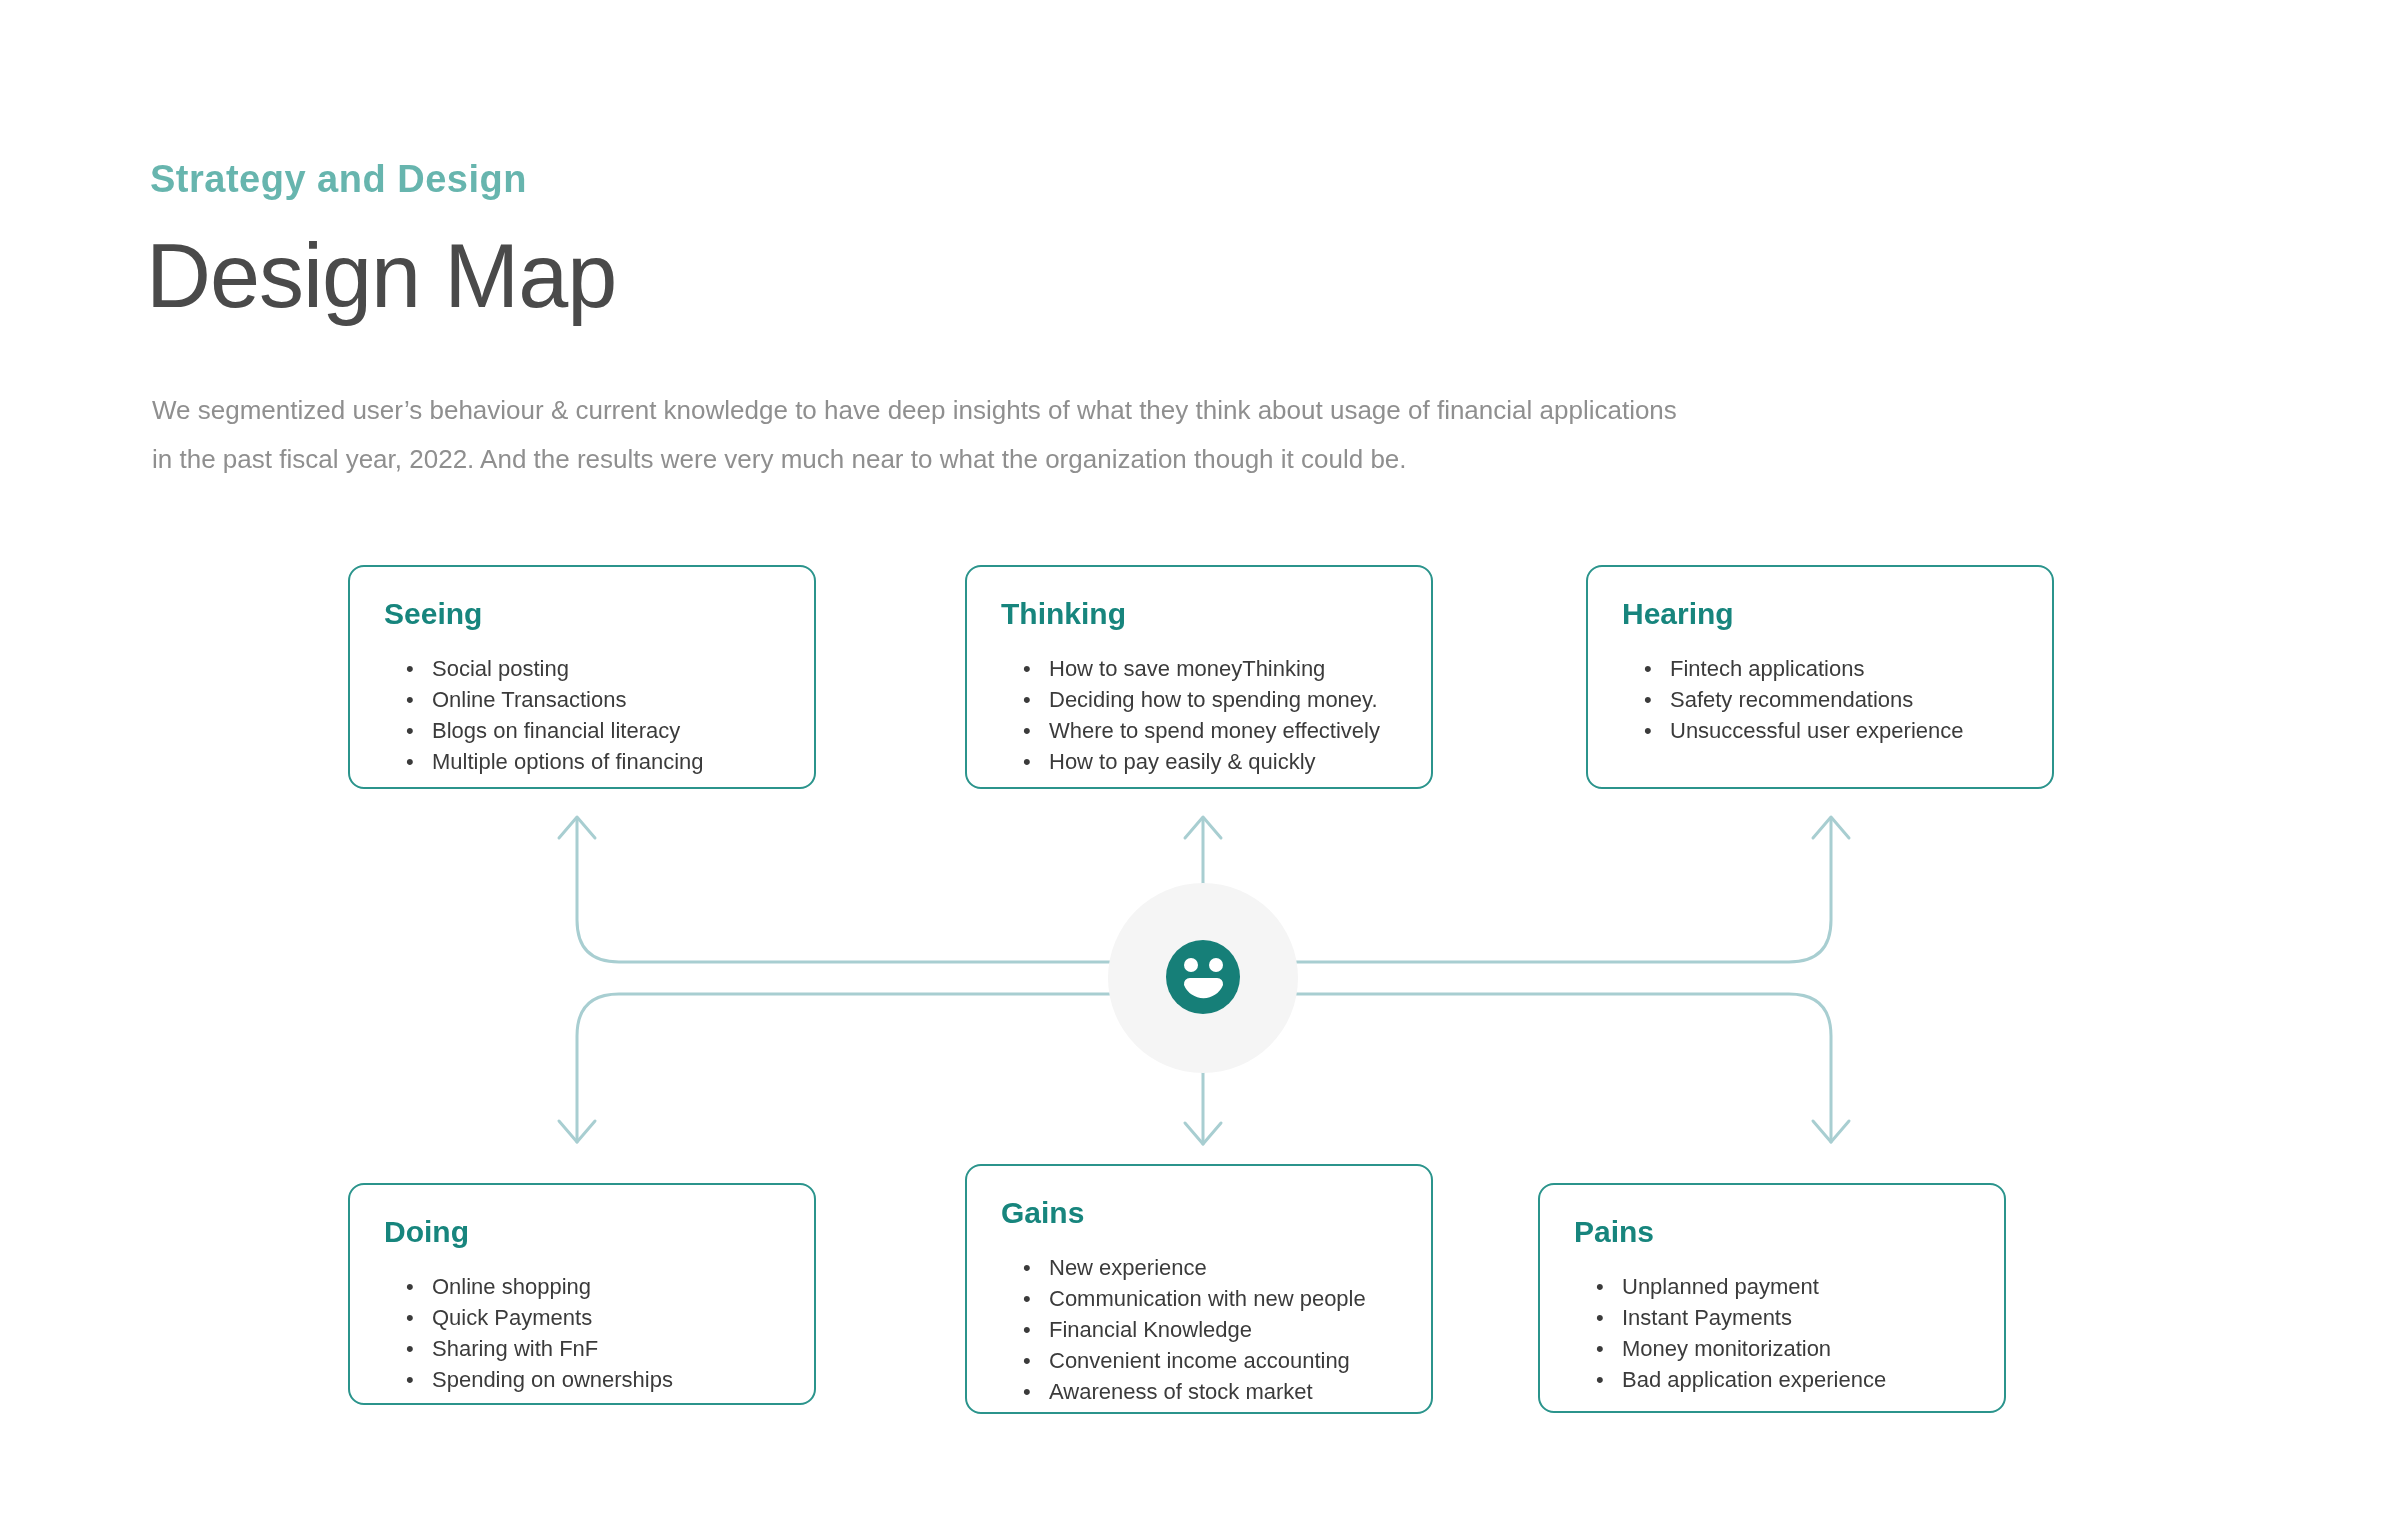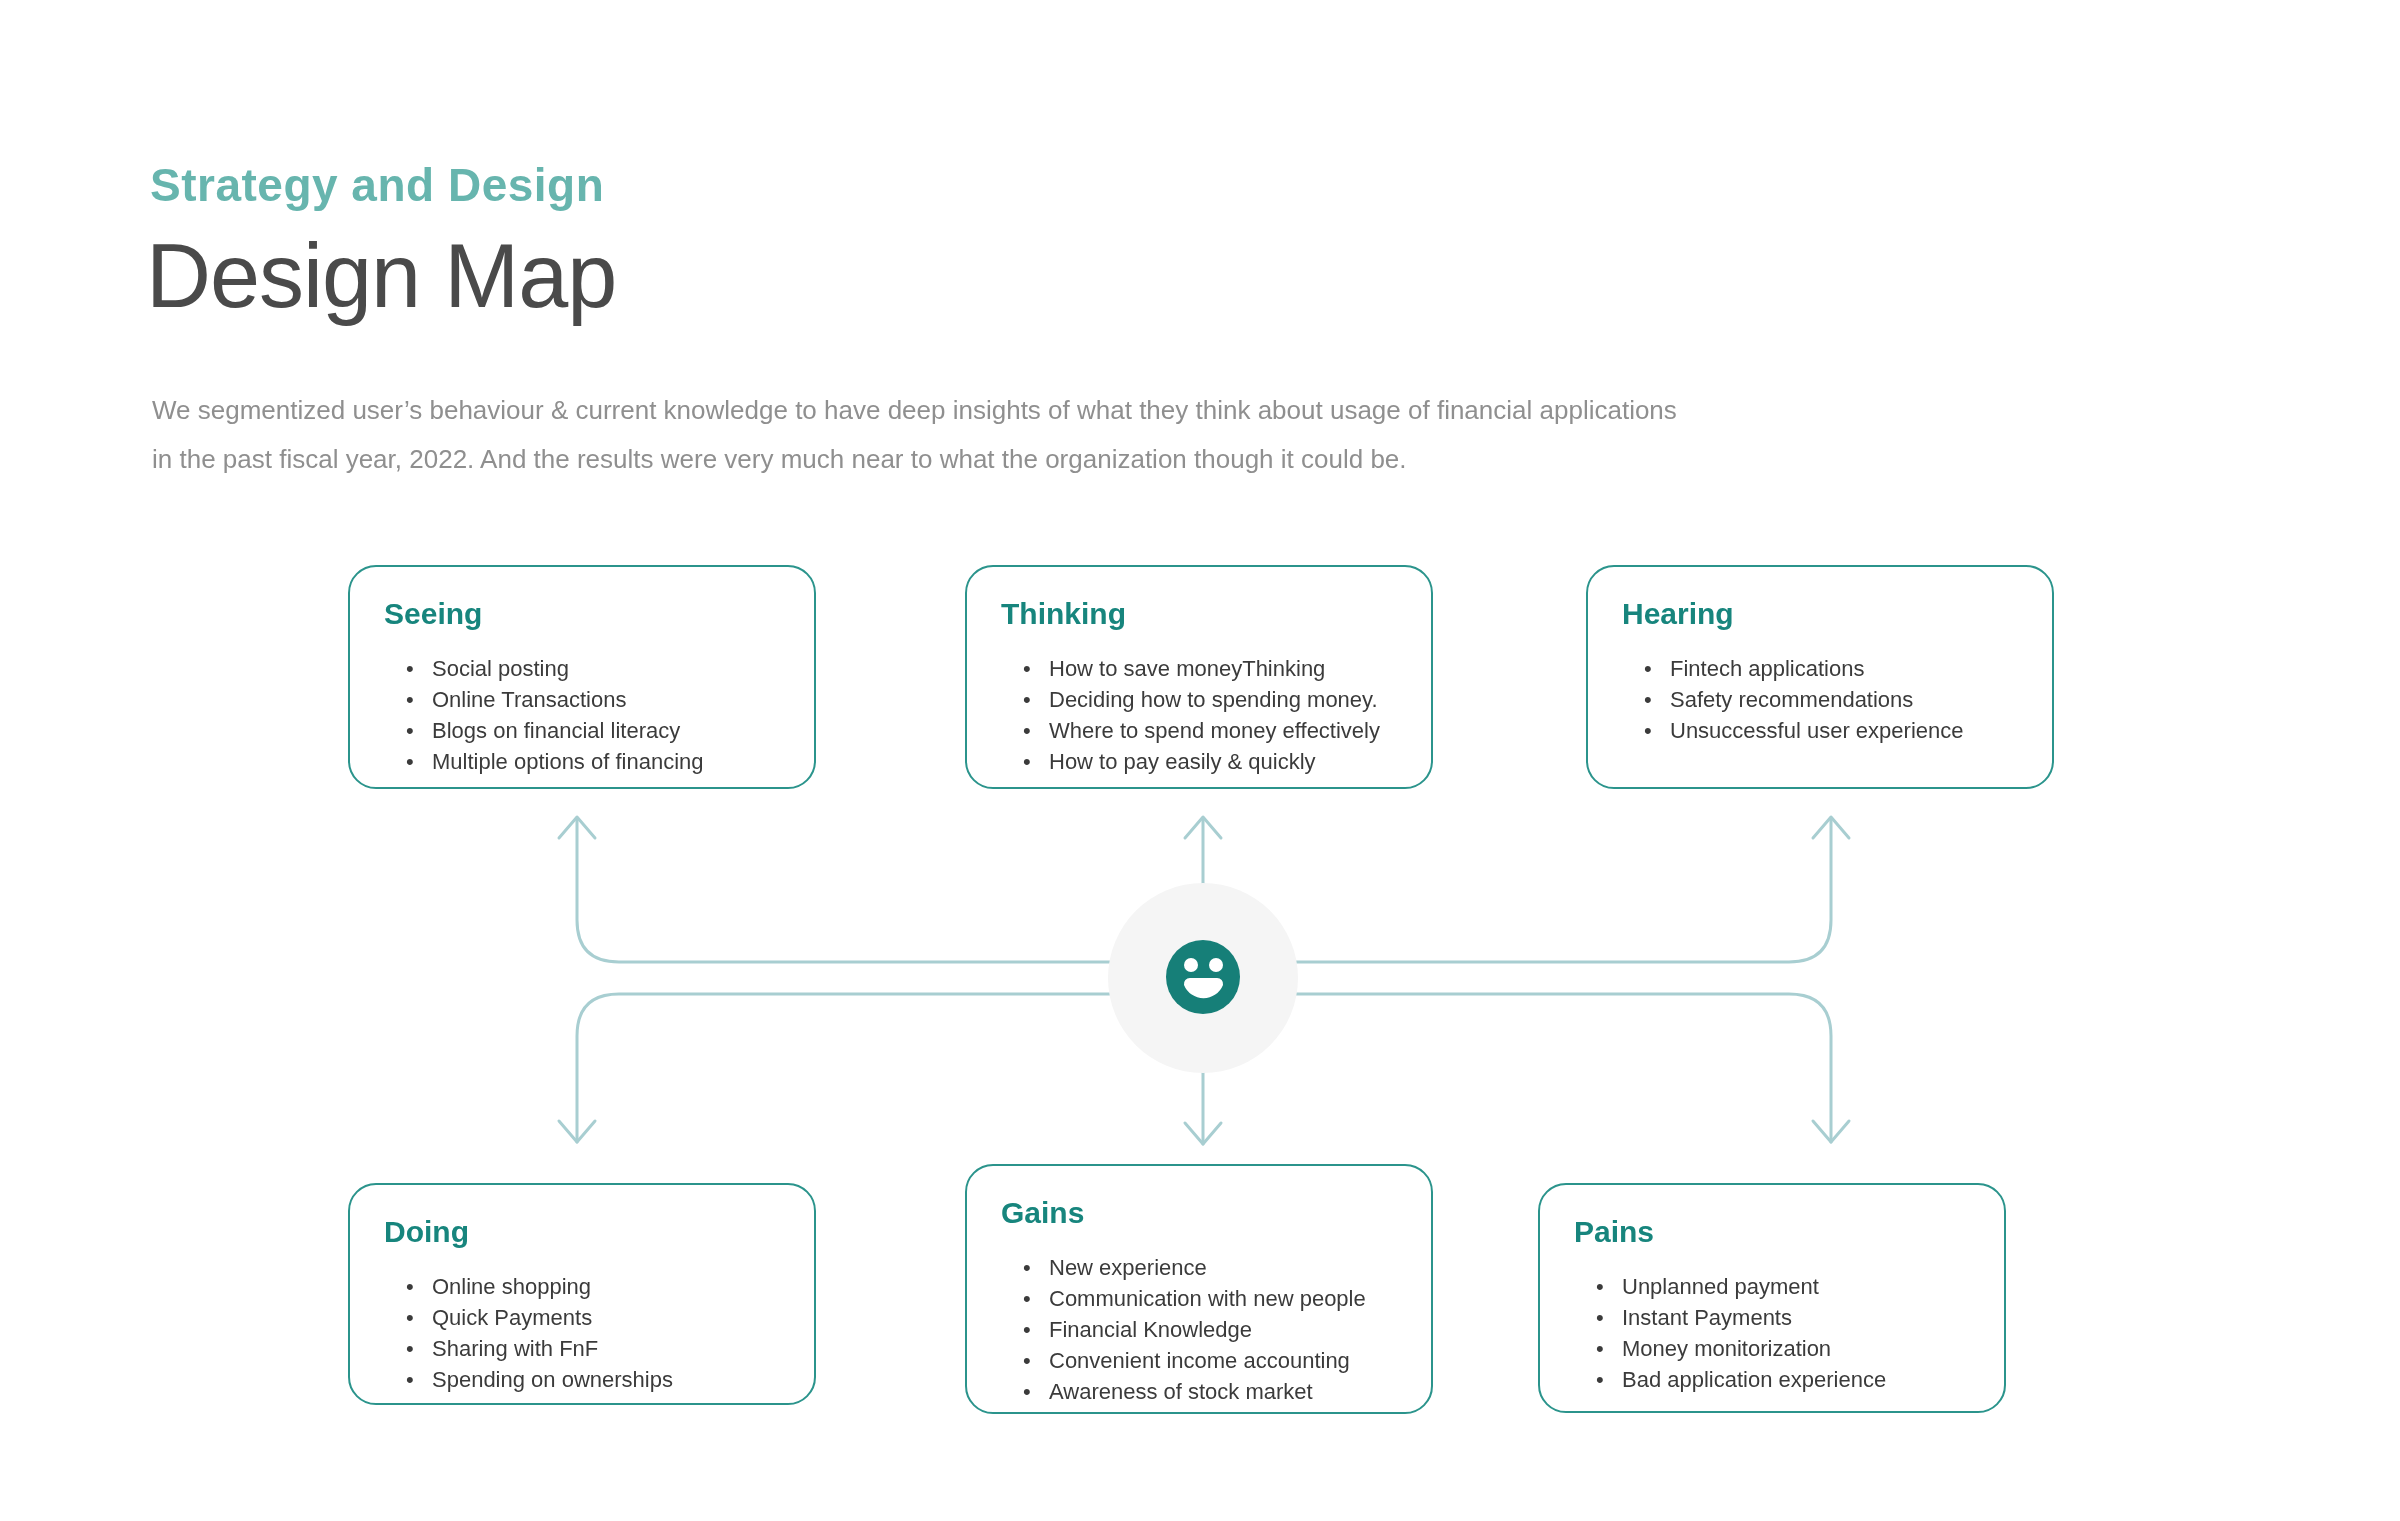--- a/index.html
+++ b/index.html
@@ -19,21 +19,21 @@
     width:2400px;height:1521px;
     background:var(--page-bg);
     font-family:"Liberation Sans","DejaVu Sans",sans-serif;
     position:relative;
     overflow:hidden;
   }
   #page{position:absolute;inset:0;width:2400px;height:1521px;}
 
   .eyebrow{
     position:absolute;left:150px;top:158px;
-    font-size:46px;font-weight:600;color:var(--eyebrow-teal);
+    font-size:38px;font-weight:600;color:var(--eyebrow-teal);
     letter-spacing:0.5px;
     text-align:right;
   }
   .main-title{
     position:absolute;left:146px;top:222px;
     font-size:90px;font-weight:500;color:var(--title-gray);
     letter-spacing:-1px;line-height:1.2;margin:0;
   }
   .description{
     position:absolute;left:152px;top:386px;width:1950px;
@@ -44,21 +44,21 @@
   .diagram-svg{position:absolute;left:0;top:0;width:2400px;height:1521px;}
   .connector{stroke:var(--connector-teal);stroke-width:3;fill:none;stroke-linecap:round;stroke-linejoin:round;}
   .center-circle{fill:var(--circle-bg);}
   .smiley-face{fill:var(--smiley-teal);}
   .smiley-feature{fill:#ffffff;}
 
   .panel{
     position:absolute;width:468px;box-sizing:border-box;
     background:#ffffff;
     border:2px solid var(--panel-border);
-    border-radius:28px;
+    border-radius:16px;
     padding:30px 34px 0 34px;
   }
   .panel-title{
     color:var(--heading-teal);
     font-size:30px;font-weight:600;
     margin:0 0 22px 0;
   }
   .panel-list{list-style:none;margin:8px;padding:0 0 0 10px;}
   .panel-item{
     position:relative;

